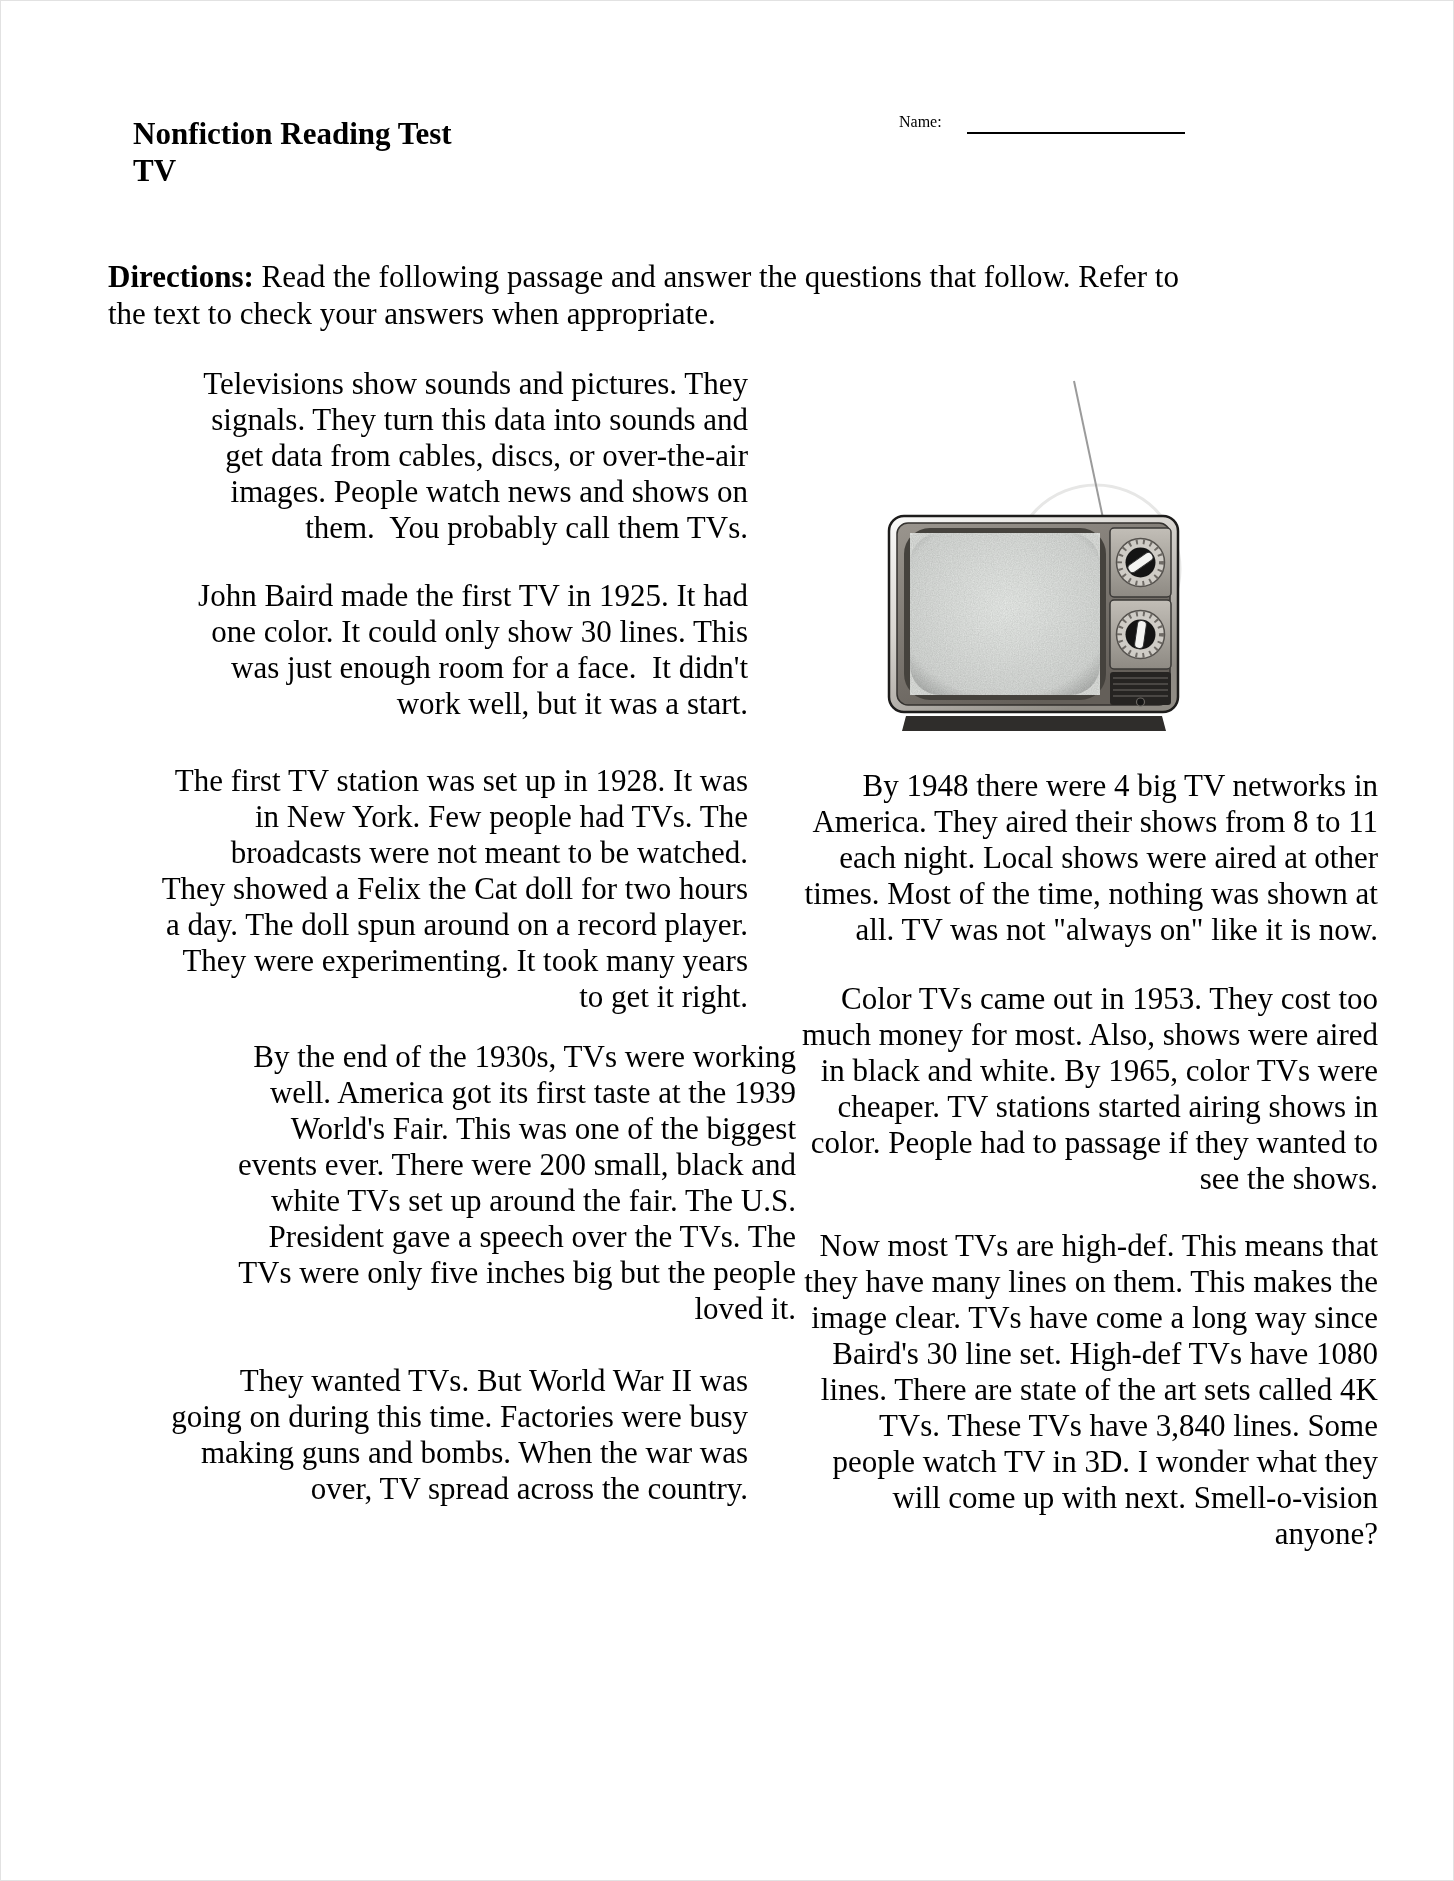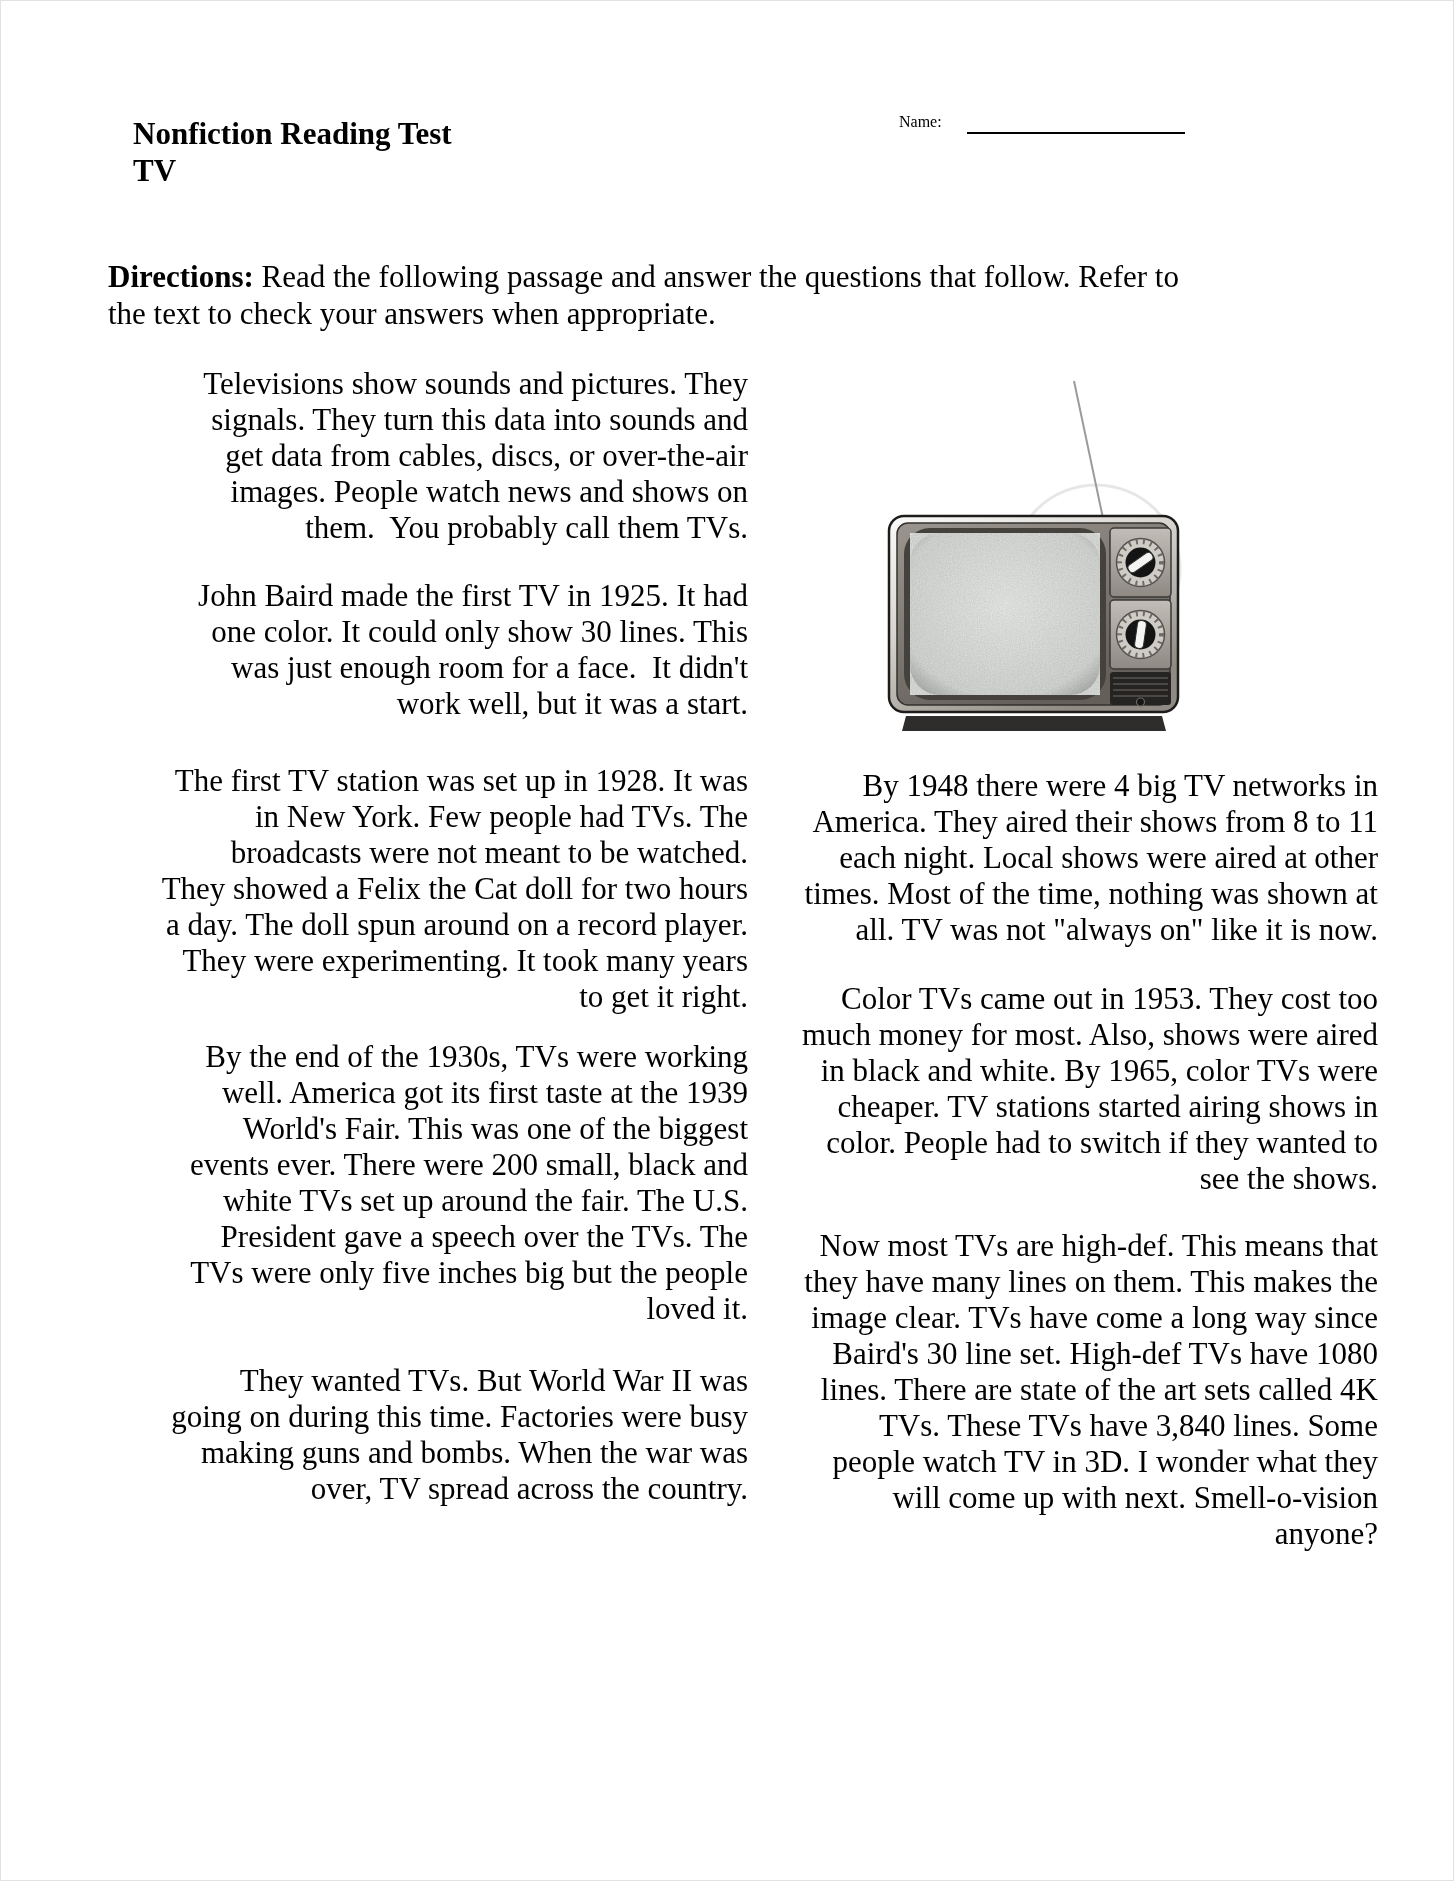--- a/index.html
+++ b/index.html
@@ -30,21 +30,21 @@
   .directions-label{font-weight:bold;}
 
   
   .para{font-size:31px;width:640px;text-align:right;}
   .para .line{height:36px;line-height:36px;}
   .col-left{left:107px;}
   .col-right{left:737px;}
   .p1{top:365px;}
   .p2{top:577px;}
   .p3{top:762px;}
-  .p4{top:1038px;}
+  .p4{top:1038px;margin-left:48px;}
   .p5{top:1362px;}
   .p6{top:767px;}
   .p7{top:980px;}
   .p8{top:1227px;}
 
   
   .tv-figure{left:855px;top:372px;width:340px;height:368px;}
 </style>
 </head>
 <body>
@@ -110,21 +110,21 @@
       <div class="line">America. They aired their shows from 8 to 11</div>
       <div class="line">each night. Local shows were aired at other</div>
       <div class="line">times. Most of the time, nothing was shown at</div>
       <div class="line">all. TV was not "always on" like it is now.</div>
     </div>
   <div class="abs para col-right p7">
       <div class="line">Color TVs came out in 1953. They cost too</div>
       <div class="line">much money for most. Also, shows were aired</div>
       <div class="line">in black and white. By 1965, color TVs were</div>
       <div class="line">cheaper. TV stations started airing shows in</div>
-      <div class="line">color. People had to switch if they wanted to</div>
+      <div class="line">color. People had to passage if they wanted to</div>
       <div class="line">see the shows.</div>
     </div>
   <div class="abs para col-right p8">
       <div class="line">Now most TVs are high-def. This means that</div>
       <div class="line">they have many lines on them. This makes the</div>
       <div class="line">image clear. TVs have come a long way since</div>
       <div class="line">Baird's 30 line set. High-def TVs have 1080</div>
       <div class="line">lines. There are state of the art sets called 4K</div>
       <div class="line">TVs. These TVs have 3,840 lines. Some</div>
       <div class="line">people watch TV in 3D. I wonder what they</div>

